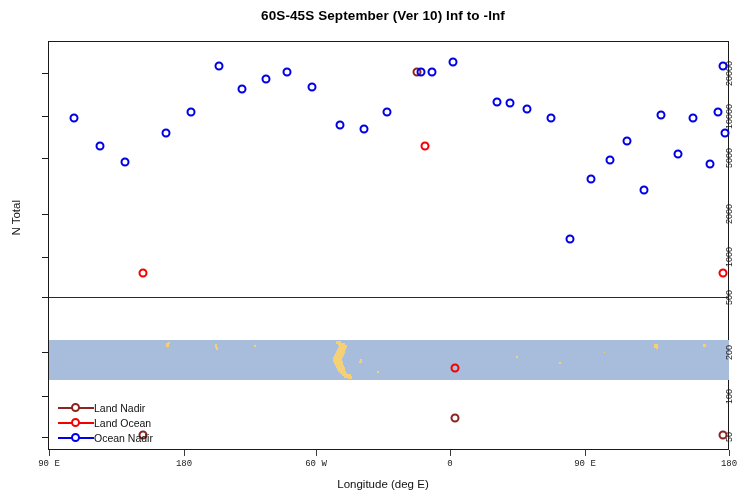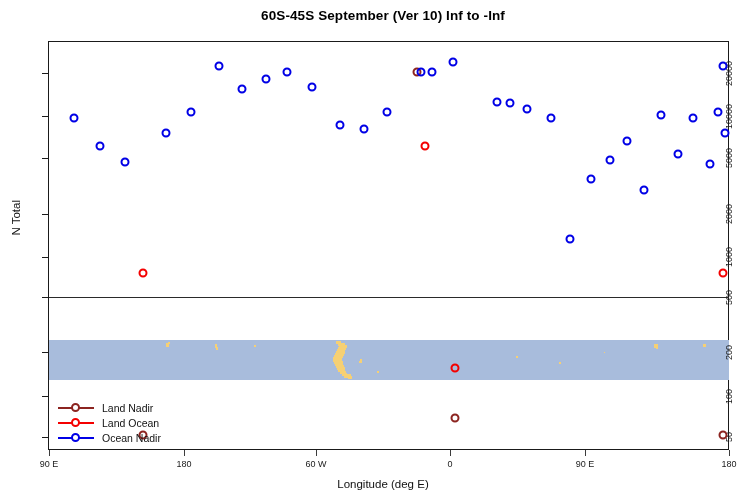--- a/index.html
+++ b/index.html
@@ -25,21 +25,21 @@
   }
   .ytick-label{
     position:absolute;right:0;font-size:9px;color:#1a1a1a;
     writing-mode:vertical-rl;transform:rotate(180deg);
     text-align:center;white-space:nowrap;
   }
   .ytick-mark{position:absolute;height:1px;background:#1a1a1a;width:6px;left:34px;}
   .xtick-mark{position:absolute;width:1px;background:#3c3c3c;height:6px;top:450px;}
   .xtick-label{
     position:absolute;top:459px;font-size:9px;color:#1a1a1a;
-    transform:translateX(-50%);white-space:nowrap;
+    transform:translateX(-50%);white-space:nowrap;font-family:Liberation Mono, monospace;
   }
   .axis-x-title{
     position:absolute;left:0;top:478px;width:750px;text-align:center;
     font-size:11.5px;color:#111;
   }
   .axis-y-title{
     position:absolute;font-size:11.5px;color:#111;white-space:nowrap;
     writing-mode:vertical-rl;transform:rotate(180deg);
     left:2px;top:200px;
   }
@@ -55,21 +55,21 @@
   .legend{position:absolute;left:50px;top:400px;}
   .legend-row{position:relative;height:15px;display:flex;align-items:center;}
   .legend-sym{position:relative;width:36px;height:12px;}
   .legend-line{
     position:absolute;top:5px;left:0;width:36px;height:2.4px;
   }
   .legend-mark{
     position:absolute;top:1.5px;left:13px;width:9px;height:9px;border-radius:50%;
     box-sizing:border-box;border-width:2.6px;border-style:solid;background:#fff;
   }
-  .legend-lbl{font-size:10.5px;color:#111;margin-left:8px;white-space:nowrap;}
+  .legend-lbl{font-size:10.5px;color:#111;white-space:nowrap;}
   .ln-nadir{background:#8c2420;} .mk-nadir{border-color:#8c2420;}
   .ln-glint{background:#f40000;} .mk-glint{border-color:#f40000;}
   .ln-ocean{background:#0000e6;} .mk-ocean{border-color:#0000e6;}
 </style>
 </head>
 <body>
 
 <div id="stage">
 
   <div class="plot-title">60S-45S September (Ver 10)   Inf to -Inf</div>

